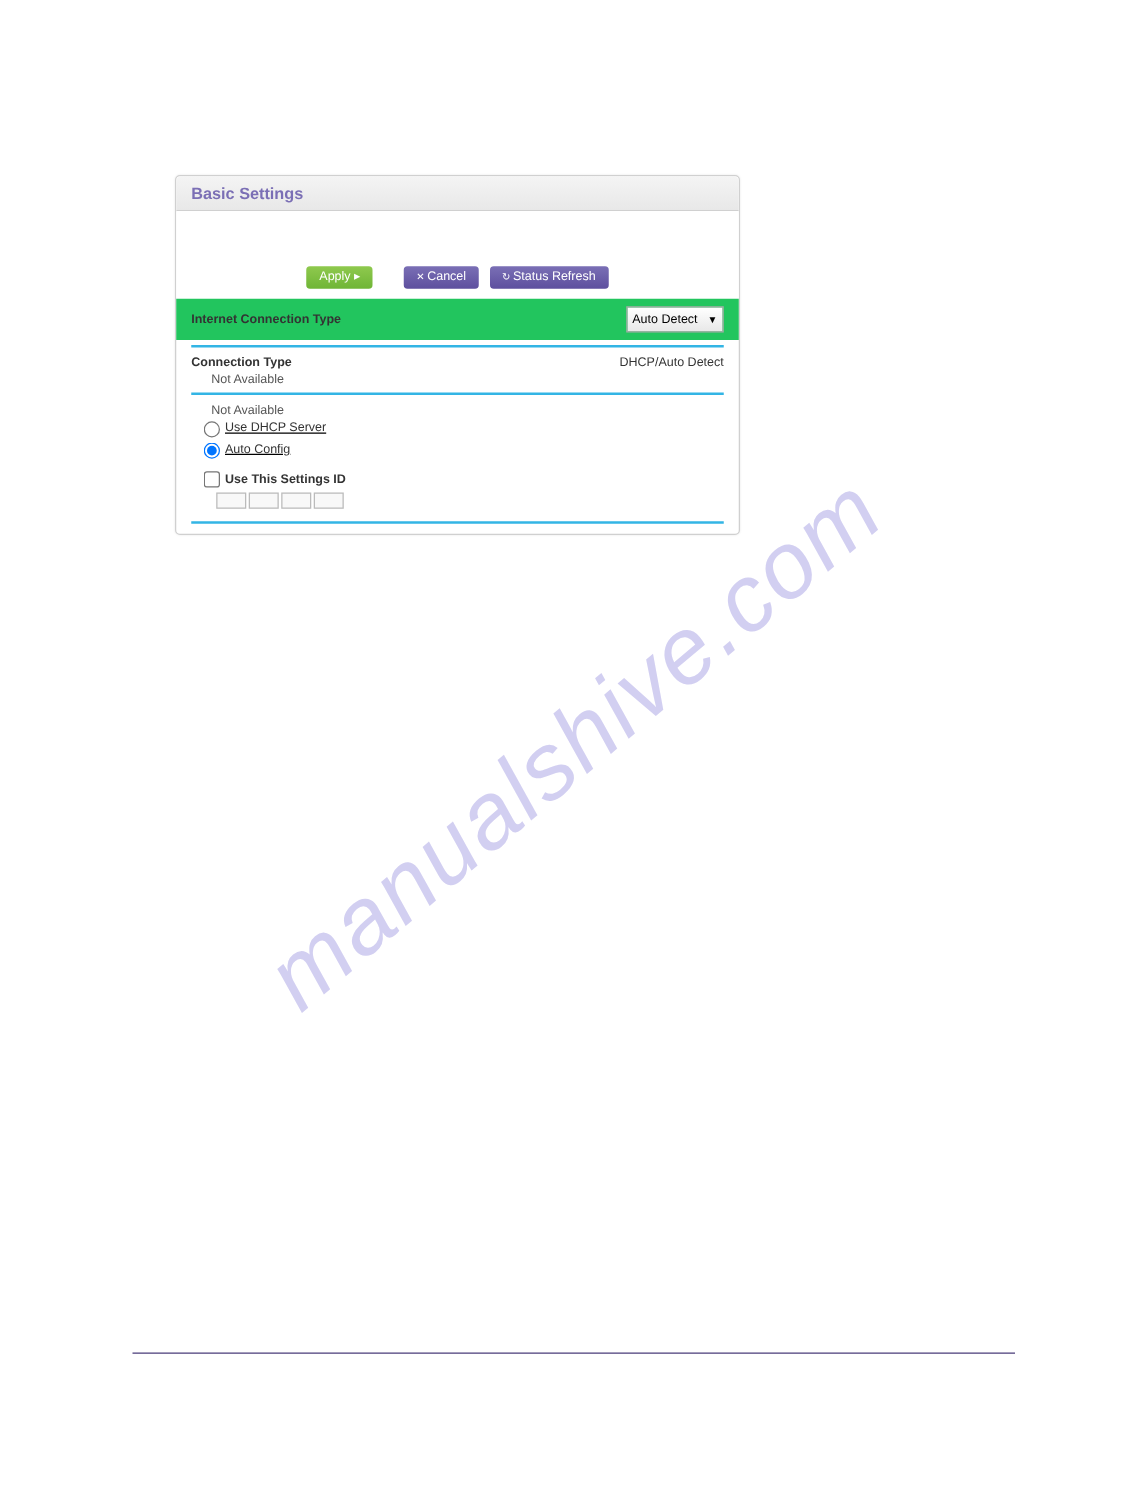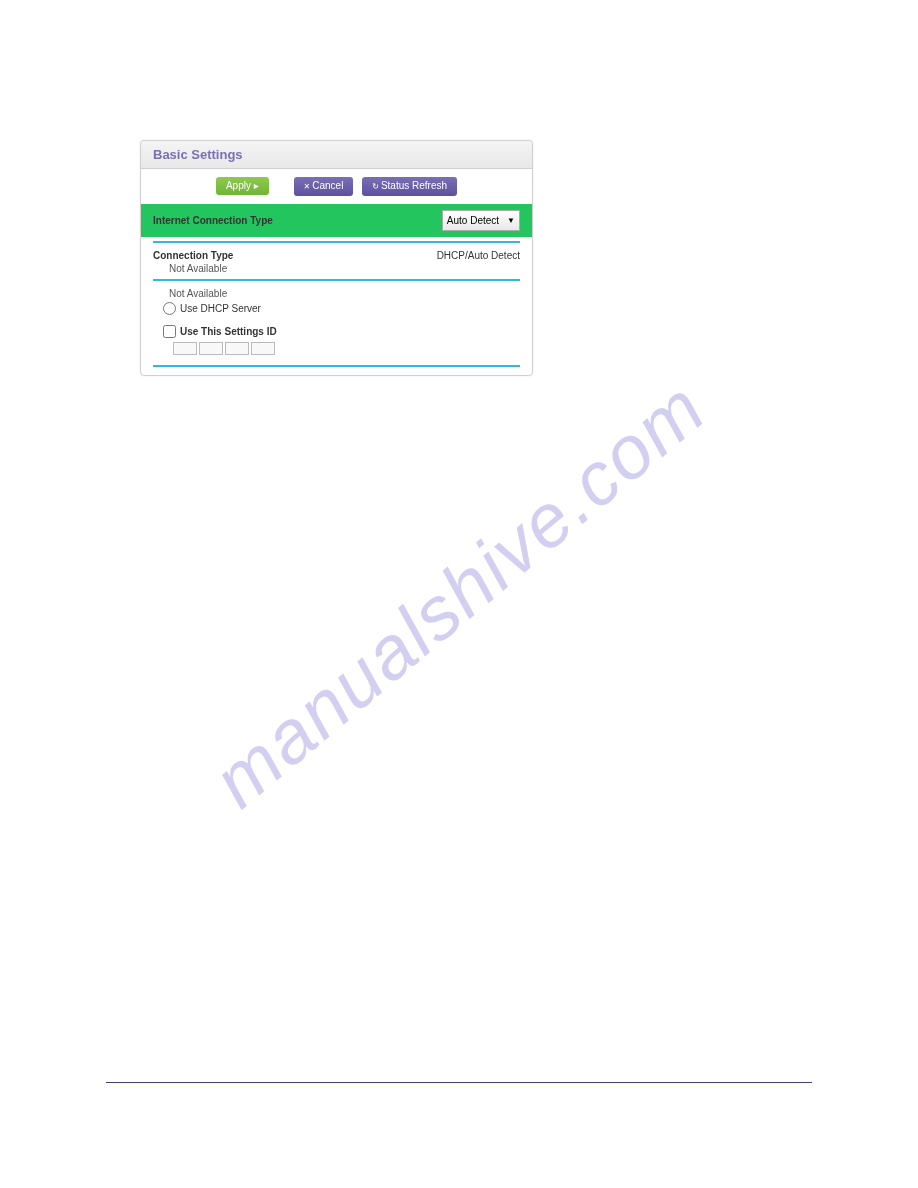--- a/index.html
+++ b/index.html
@@ -26,21 +26,21 @@
       font-style: italic;
       pointer-events: none;
       z-index: 1;
       white-space: nowrap;
       letter-spacing: 2px;
     }
     .panel {
       position: absolute;
       top: 140px;
       left: 140px;
-      width: 393px;
+      width: 452px;
       border: 1px solid #d0d0d0;
       border-radius: 4px;
       background: #ffffff;
       font-size: 10px;
       z-index: 2;
       box-shadow: 0 0 2px rgba(0,0,0,0.1);
     }
     .panel-header {
       background: linear-gradient(to bottom, #f4f4f4, #e8e8e8);
       padding: 6px 12px;
@@ -70,20 +70,21 @@
     }
     .btn-apply {
       background: linear-gradient(to bottom, #8fc94e, #6fb536);
     }
     .btn-cancel {
       background: linear-gradient(to bottom, #7a6fb5, #5d4f9e);
       margin-left: 19px;
     }
     .btn-refresh {
       background: linear-gradient(to bottom, #7a6fb5, #5d4f9e);
+      margin-top: 36px;
     }
     .btn-icon {
       font-size: 8px;
       margin-right: 2px;
     }
     .section {
       padding: 6px 12px;
       background: #22c55e;
     }
     .section-row {
@@ -128,21 +129,22 @@
       color: #333;
       text-align: center;
     }
     .indented {
       padding-left: 28px;
       color: #555;
     }
     .radio-row {
       padding: 2px 12px 2px 22px;
       display: flex;
-      align-items: center;
+      align-items: flex-start;
+      text-decoration: underline;
     }
     .radio-row input[type="radio"] {
       margin-right: 4px;
     }
     .radio-row label {
       color: #333;
       font-size: 10px;
     }
     .checkbox-row {
       padding: 2px 12px 2px 22px;
@@ -218,20 +220,24 @@
   <div class="divider"></div>
 
   <div class="spacer"></div>
   <div class="info-line indented">
     <span>Not Available</span>
   </div>
   <div class="radio-row">
     <input type="radio" name="ipassign" style="">
     <label>Use DHCP Server</label>
   </div>
+  <div class="radio-row">
+    <input type="radio" name="ipassign" checked="" style="">
+    <label>Auto Config</label>
+  </div>
 
   <div class="spacer"></div>
   <div class="checkbox-row">
     <input type="checkbox" style="">
     <label>Use This Settings ID</label>
   </div>
   <div class="input-group">
     <input type="text" class="small-input" style="">
     <input type="text" class="small-input" style="">
     <input type="text" class="small-input" style="">

